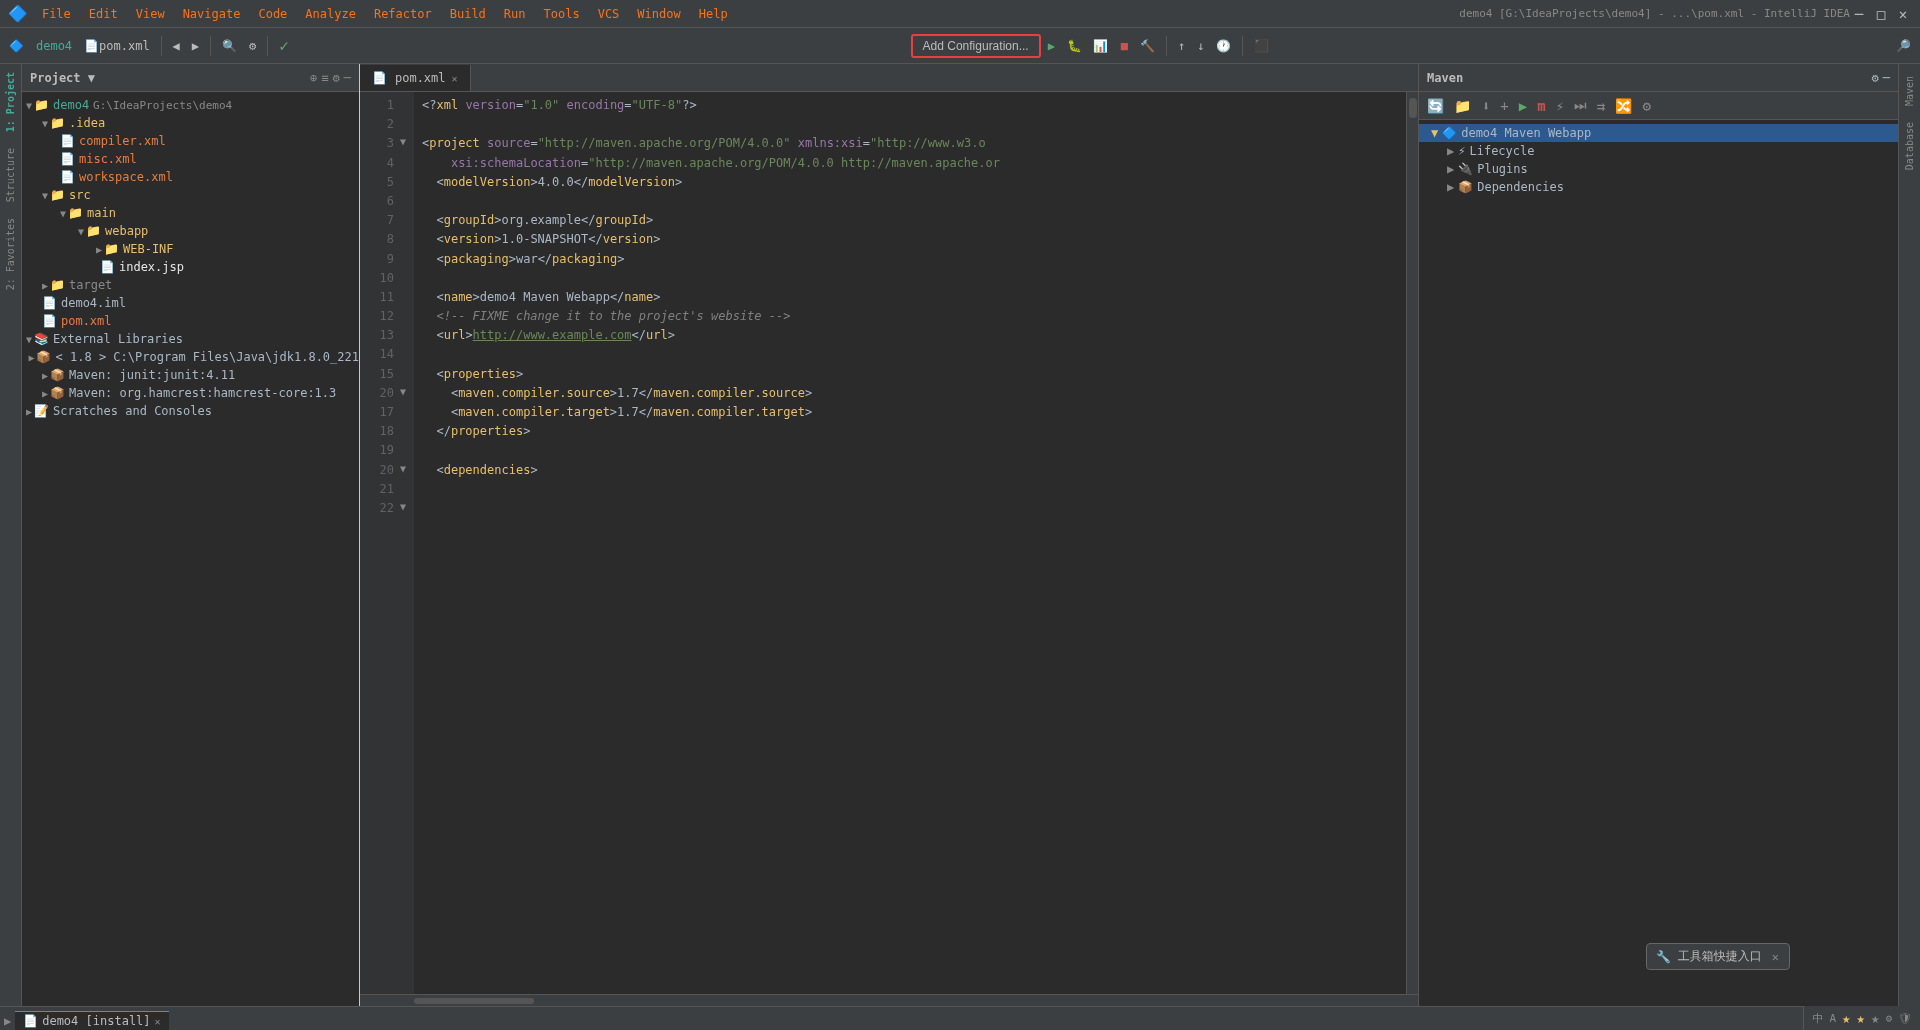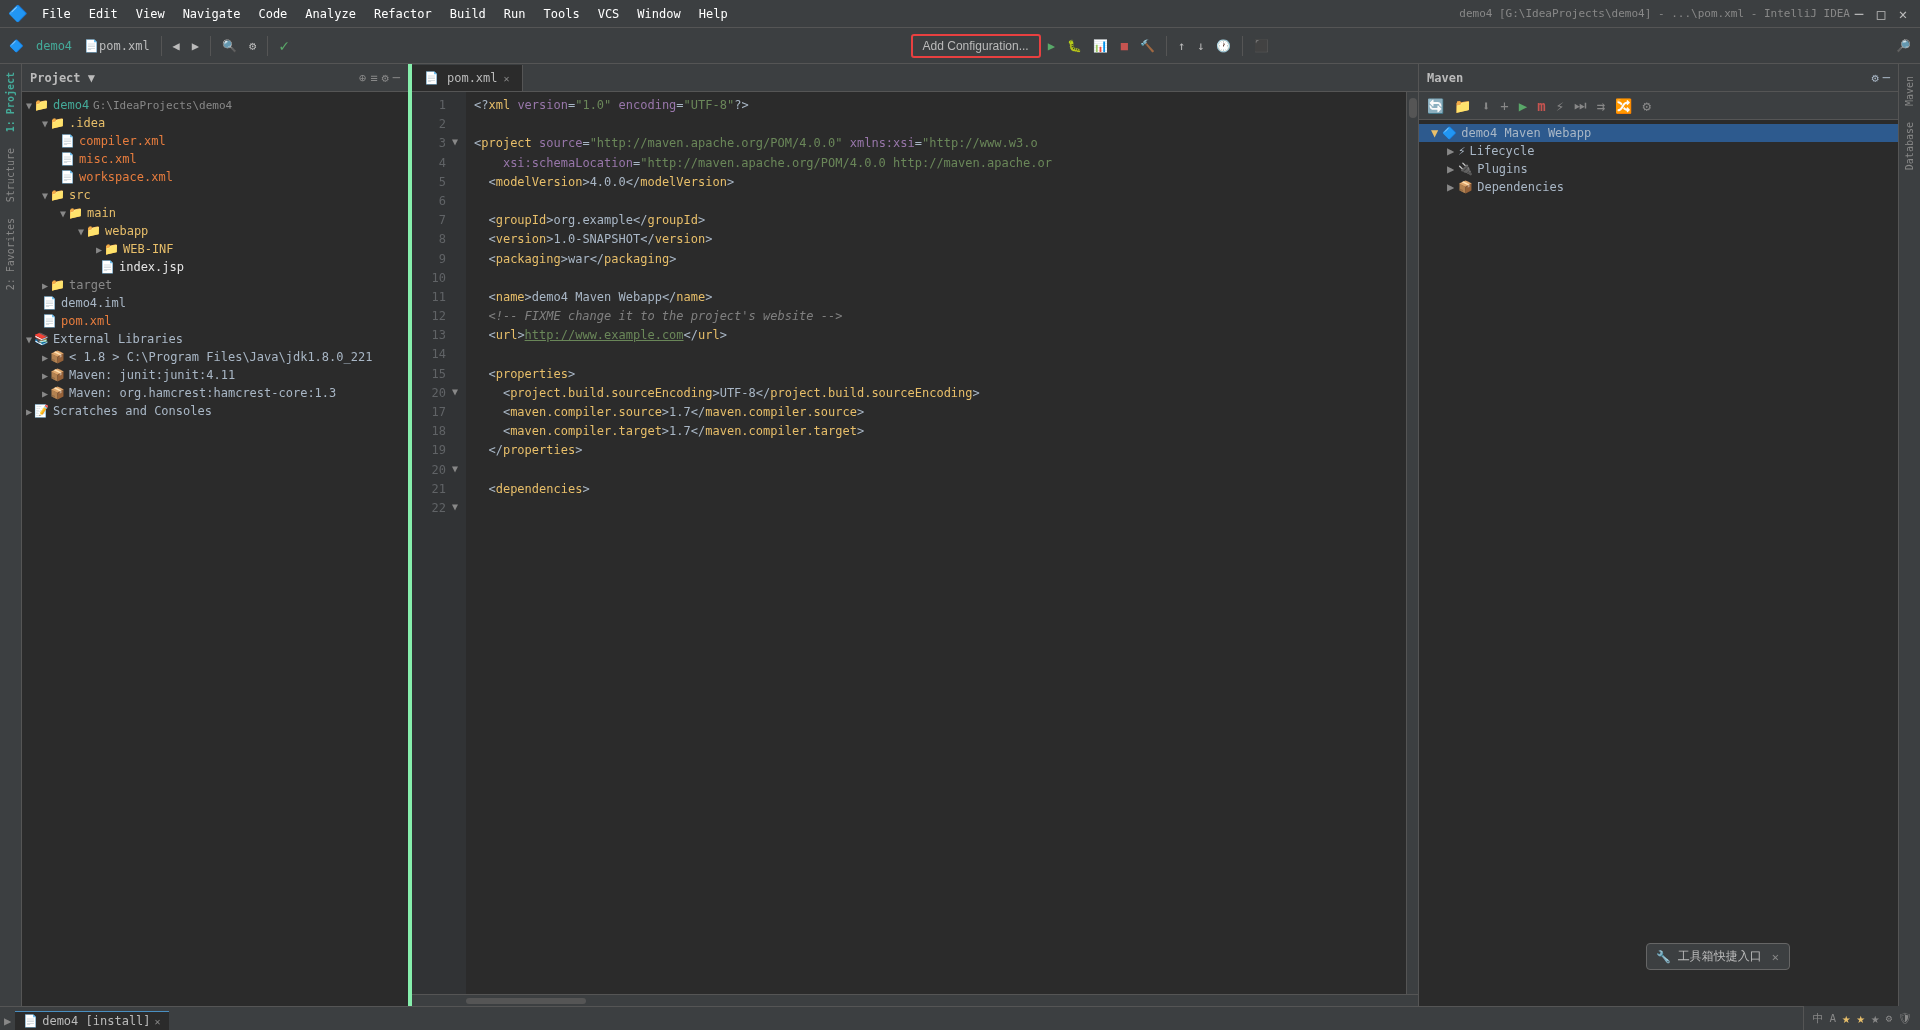--- a/index.html
+++ b/index.html
@@ -1,33 +1,33 @@
 <!DOCTYPE html>
 <html><head>
   <meta charset="utf-8">
   <style>
     * { margin: 0; padding: 0; box-sizing: border-box; }
     body { width: 1920px; height: 1030px; background: #2b2b2b; font-family: 'Consolas', 'Monaco', monospace; font-size: 12px; color: #a9b7c6; overflow: hidden; }
 
     
     #titlebar { height: 28px; background: #3c3f41; display: flex; align-items: center; padding: 0 8px; border-bottom: 1px solid #555; }
     #titlebar .menu-items { display: flex; gap: 2px; flex: 1; }
-    #titlebar .menu-item { padding: 2px 8px; cursor: pointer; color: #ffffff; font-size: 12px; }
+    #titlebar .menu-item { padding: 2px 8px; cursor: pointer; color: #f97316; font-size: 12px; }
     #titlebar .title { color: #888; font-size: 11px; margin-left: 8px; }
     #titlebar .win-controls { display: flex; gap: 4px; margin-left: auto; }
     #titlebar .win-btn { width: 18px; height: 18px; display: flex; align-items: center; justify-content: center; color: #bbb; cursor: pointer; font-size: 14px; }
 
     
     #toolbar { height: 36px; background: #3c3f41; display: flex; align-items: center; padding: 0 4px; border-bottom: 1px solid #555; gap: 2px; }
     #toolbar .tb-item { padding: 3px 5px; color: #bbb; cursor: pointer; border-radius: 3px; font-size: 12px; display: flex; align-items: center; }
     #toolbar .separator { width: 1px; height: 20px; background: #555; margin: 0 4px; }
     .add-config-btn { background: #3c3f41; border: 2px solid #e84040; color: #bbb; padding: 3px 10px; cursor: pointer; border-radius: 3px; font-size: 12px; margin-left: auto; }
 
     
-    #project-panel { width: 390px; background: #2b2b2b; display: flex; flex-direction: column; border-right: 4px solid #86efac; }
+    #project-panel { width: 338px; background: #2b2b2b; display: flex; flex-direction: column; border-right: 1px solid #86efac; }
     #project-header { height: 28px; background: #3c3f41; display: flex; align-items: center; padding: 0 8px; border-bottom: 1px solid #555; }
     #project-header .panel-title { color: #bbb; font-size: 12px; font-weight: bold; }
     #project-header .header-icons { margin-left: auto; display: flex; gap: 4px; }
     #project-header .h-icon { color: #888; cursor: pointer; font-size: 12px; }
     #project-tree { flex: 1; overflow-y: auto; padding: 4px 0; }
     .tree-item { display: flex; align-items: center; padding: 2px 0; cursor: pointer; white-space: nowrap; }
     .tree-item .indent { display: inline-block; }
     .tree-item .icon { margin-right: 4px; }
     .tree-item .label { color: #a9b7c6; font-size: 12px; }
     .tree-item .label.folder { color: #e8bf6a; }
@@ -354,21 +354,20 @@
           <div class="code-line">&nbsp;</div>
           <div class="code-line">  <span class="xml-bracket">&lt;</span><span class="xml-tag">groupId</span><span class="xml-bracket">&gt;</span><span class="xml-text">org.example</span><span class="xml-bracket">&lt;/</span><span class="xml-tag">groupId</span><span class="xml-bracket">&gt;</span></div>
           <div class="code-line">  <span class="xml-bracket">&lt;</span><span class="xml-tag">version</span><span class="xml-bracket">&gt;</span><span class="xml-text">1.0-SNAPSHOT</span><span class="xml-bracket">&lt;/</span><span class="xml-tag">version</span><span class="xml-bracket">&gt;</span></div>
           <div class="code-line">  <span class="xml-bracket">&lt;</span><span class="xml-tag">packaging</span><span class="xml-bracket">&gt;</span><span class="xml-text">war</span><span class="xml-bracket">&lt;/</span><span class="xml-tag">packaging</span><span class="xml-bracket">&gt;</span></div>
           <div class="code-line">&nbsp;</div>
           <div class="code-line">  <span class="xml-bracket">&lt;</span><span class="xml-tag">name</span><span class="xml-bracket">&gt;</span><span class="xml-text">demo4 Maven Webapp</span><span class="xml-bracket">&lt;/</span><span class="xml-tag">name</span><span class="xml-bracket">&gt;</span></div>
           <div class="code-line">  <span class="xml-comment">&lt;!-- FIXME change it to the project's website --&gt;</span></div>
           <div class="code-line">  <span class="xml-bracket">&lt;</span><span class="xml-tag">url</span><span class="xml-bracket">&gt;</span><span class="url-link">http://www.example.com</span><span class="xml-bracket">&lt;/</span><span class="xml-tag">url</span><span class="xml-bracket">&gt;</span></div>
           <div class="code-line">&nbsp;</div>
           <div class="code-line">  <span class="xml-bracket">&lt;</span><span class="xml-tag">properties</span><span class="xml-bracket">&gt;</span></div>
-          <div class="code-line">    <span class="xml-bracket">&lt;</span><span class="xml-tag">project.build.sourceEncoding</span><span class="xml-bracket">&gt;</span><span class="xml-text">UTF-8</span><span class="xml-bracket">&lt;/</span><span class="xml-tag">project.build.sourceEncoding</span><span class="xml-bracket">&gt;</span></div>
           <div class="code-line">    <span class="xml-bracket">&lt;</span><span class="xml-tag">maven.compiler.source</span><span class="xml-bracket">&gt;</span><span class="xml-text">1.7</span><span class="xml-bracket">&lt;/</span><span class="xml-tag">maven.compiler.source</span><span class="xml-bracket">&gt;</span></div>
           <div class="code-line">    <span class="xml-bracket">&lt;</span><span class="xml-tag">maven.compiler.target</span><span class="xml-bracket">&gt;</span><span class="xml-text">1.7</span><span class="xml-bracket">&lt;/</span><span class="xml-tag">maven.compiler.target</span><span class="xml-bracket">&gt;</span></div>
           <div class="code-line">  <span class="xml-bracket">&lt;/</span><span class="xml-tag">properties</span><span class="xml-bracket">&gt;</span></div>
           <div class="code-line">&nbsp;</div>
           <div class="code-line">  <span class="xml-bracket">&lt;</span><span class="xml-tag">dependencies</span><span class="xml-bracket">&gt;</span></div>
         </div>
 
         <div style="width:12px; background:#3c3f41; border-left:1px solid #555; display:flex; flex-direction:column; align-items:center; padding:2px 0;">
           <div style="width:8px; height:20px; background:#555; border-radius:4px; margin-top:4px;"></div>
         </div>

